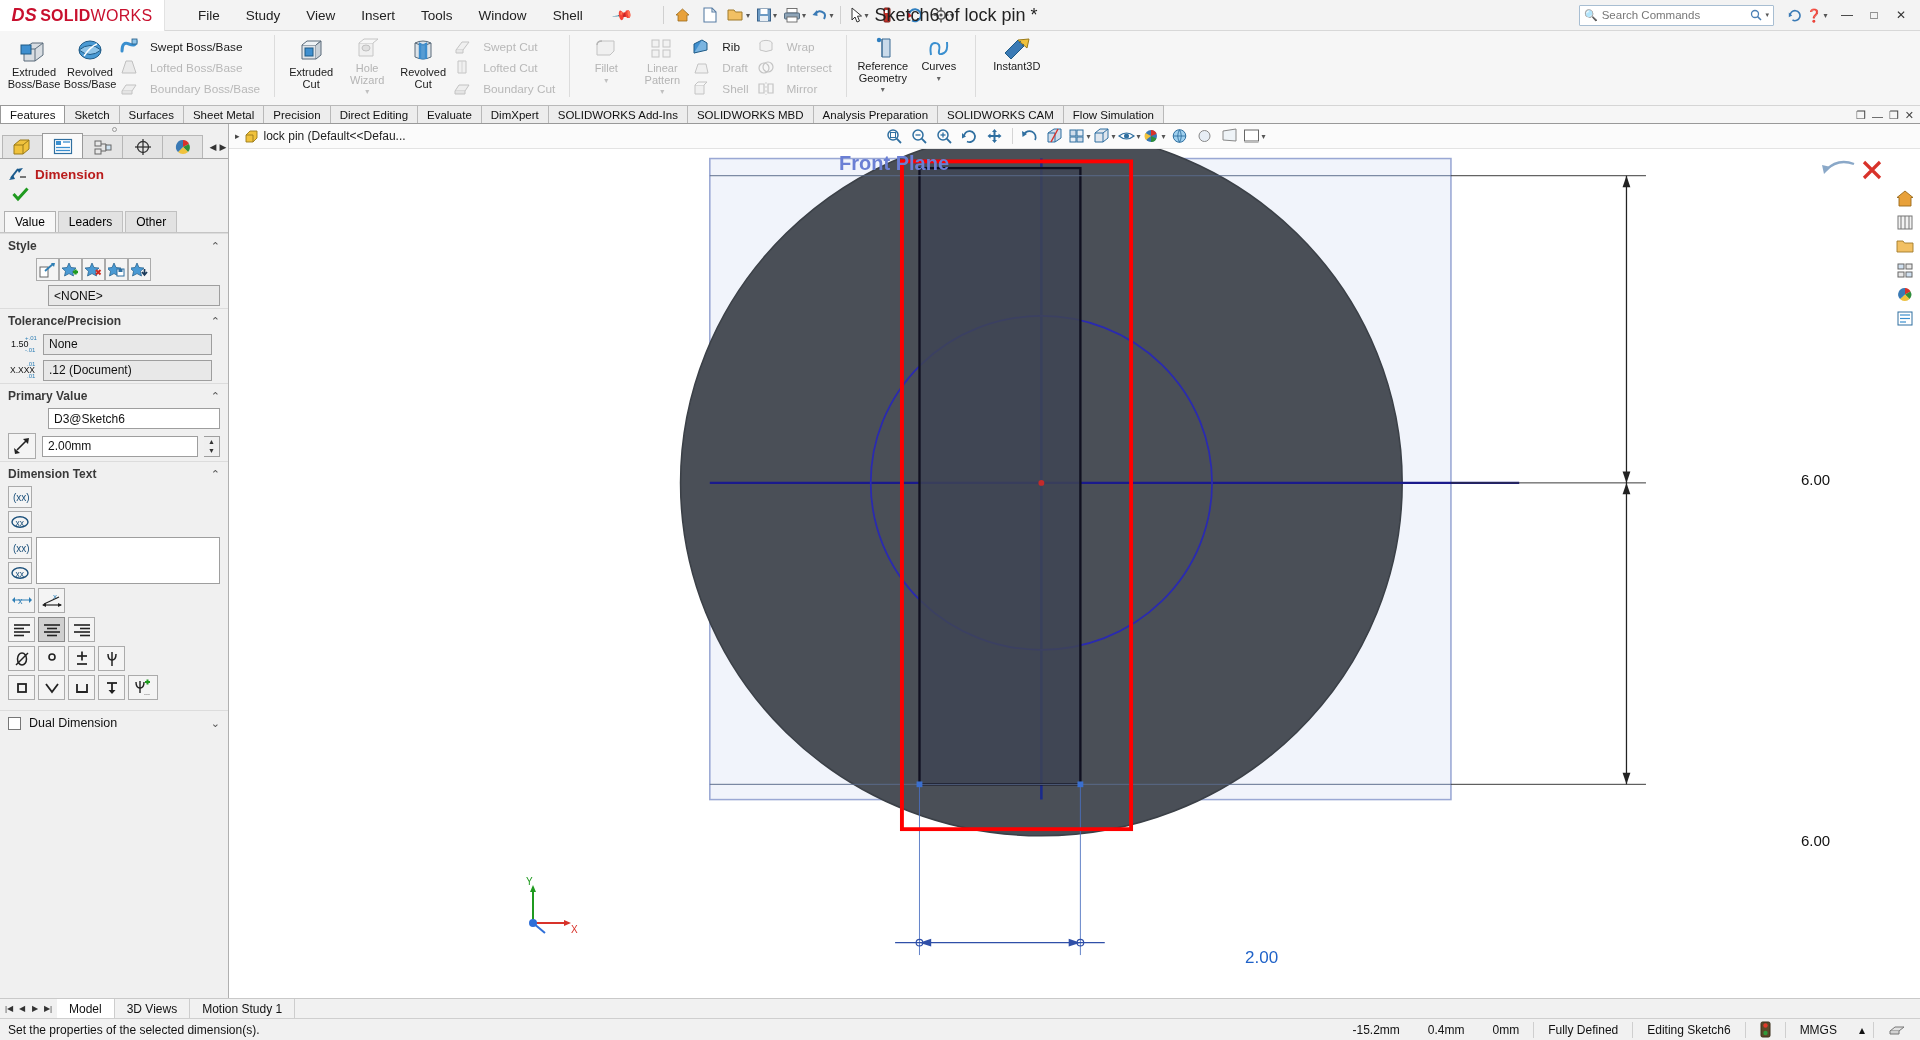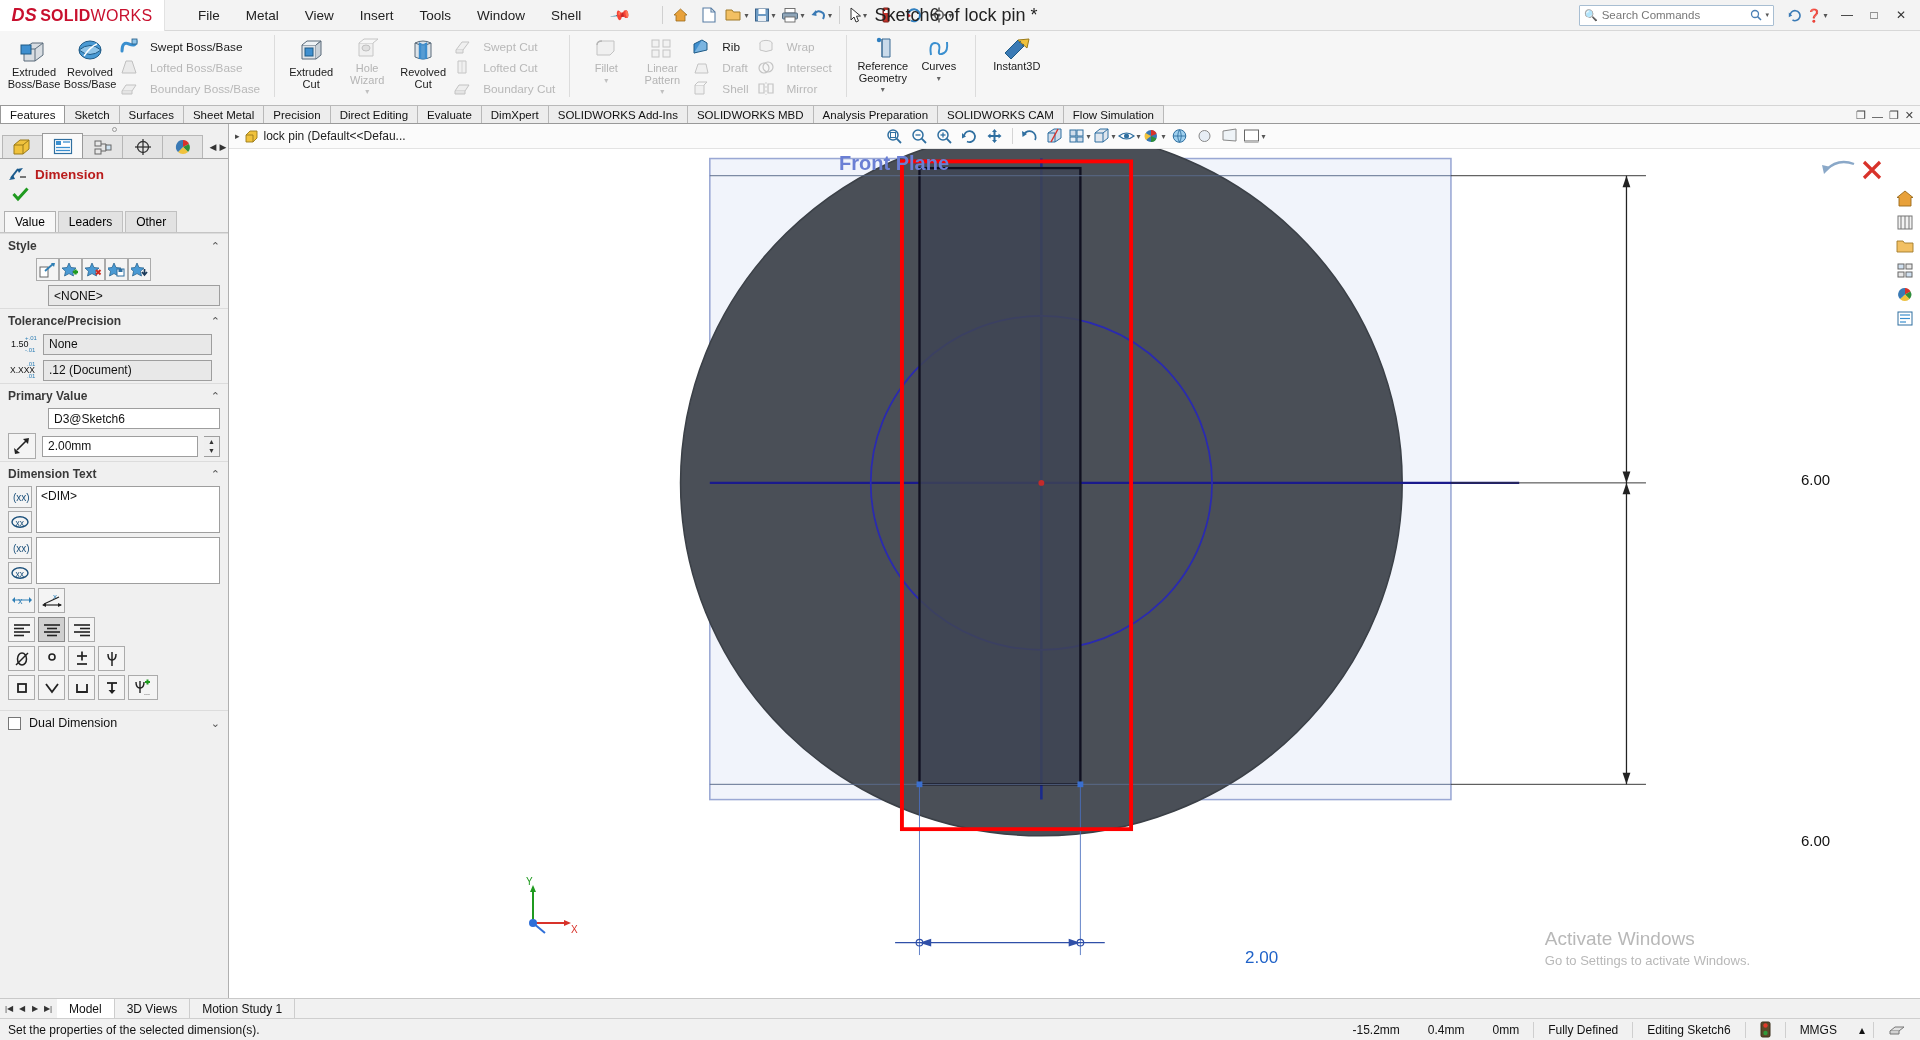--- a/index.html
+++ b/index.html
@@ -202,21 +202,21 @@
 <body>
 
 <div class="titlebar">
   <div class="logo-box">
     <div class="ds-logo">
       <span class="ds-mark">DS</span><span class="ds-solid">SOLID</span><span class="ds-works">WORKS</span>
     </div>
   </div>
   <div class="menubar">
     <span>File</span>
-    <span>Metal</span>
+    <span>Study</span>
     <span>View</span>
     <span>Insert</span>
     <span>Tools</span>
     <span>Window</span>
     <span>Shell</span>
     <span class="pin-icon">📌</span>
   </div>
   <div class="qat">
     <div class="sep"></div>
     <div class="qb">
@@ -795,23 +795,20 @@
               <text x="3" y="12" font-size="10" fill="#1a4f7a" font-family="Liberation Sans">(xx)</text>
             </svg>
         </div>
         <div class="sbtn" style="width:24px;height:22px;">
           <svg width="20" height="16" viewBox="0 0 20 16">
               <ellipse cx="10" cy="8" rx="8" ry="5.2" fill="none" stroke="#1a4f7a" stroke-width="1.4"></ellipse>
               <text x="5.5" y="11.5" font-size="8.5" fill="#1a4f7a" font-family="Liberation Sans">xx</text>
             </svg>
         </div>
       </div>
-      <div class="ta" style="flex:1;height:47px;">
-        <span>&lt;DIM&gt;</span>
-      </div>
     </div>
     <div class="pm-row" style="padding-left:8px;padding-right:8px;align-items:flex-start;gap:4px;">
       <div style="display:flex;flex-direction:column;gap:3px;">
         <div class="sbtn" style="width:24px;height:22px;">
           <svg width="20" height="16" viewBox="0 0 20 16">
               <text x="3" y="12" font-size="10" fill="#1a4f7a" font-family="Liberation Sans">(xx)</text>
             </svg>
         </div>
         <div class="sbtn" style="width:24px;height:22px;">
           <svg width="20" height="16" viewBox="0 0 20 16">
@@ -1127,24 +1124,20 @@
           <line x1="12" y1="48" x2="46" y2="48" stroke="#d8322a" stroke-width="2"></line>
           <polygon points="50,48 43,45 43,51" fill="#d8322a"></polygon>
           <line x1="12" y1="48" x2="24" y2="58" stroke="#2f6fd8" stroke-width="2"></line>
           <circle cx="12" cy="48" r="4" fill="#2f6fd8"></circle>
           <text x="5" y="10" font-size="10" fill="#1f9a1f" font-family="Liberation Sans">Y</text>
           <text x="50" y="58" font-size="10" fill="#d8322a" font-family="Liberation Sans">X</text>
         </svg>
       </div>
 
       
-      <div class="activate-win">
-        <div class="a1">Activate Windows</div>
-        <div class="a2">Go to Settings to activate Windows.</div>
-      </div>
     </div>
 
     <div class="vp-right">
       <div class="vb">
         <svg width="18" height="17" viewBox="0 0 18 17">
             <path d="M9 1 L17 7.5 H15 V16 H3 V7.5 H1 Z" fill="#e8a13a" stroke="#9a6a1c" stroke-width=".9"></path>
           </svg>
       </div>
       <div class="vb">
         <svg width="18" height="17" viewBox="0 0 18 17">

